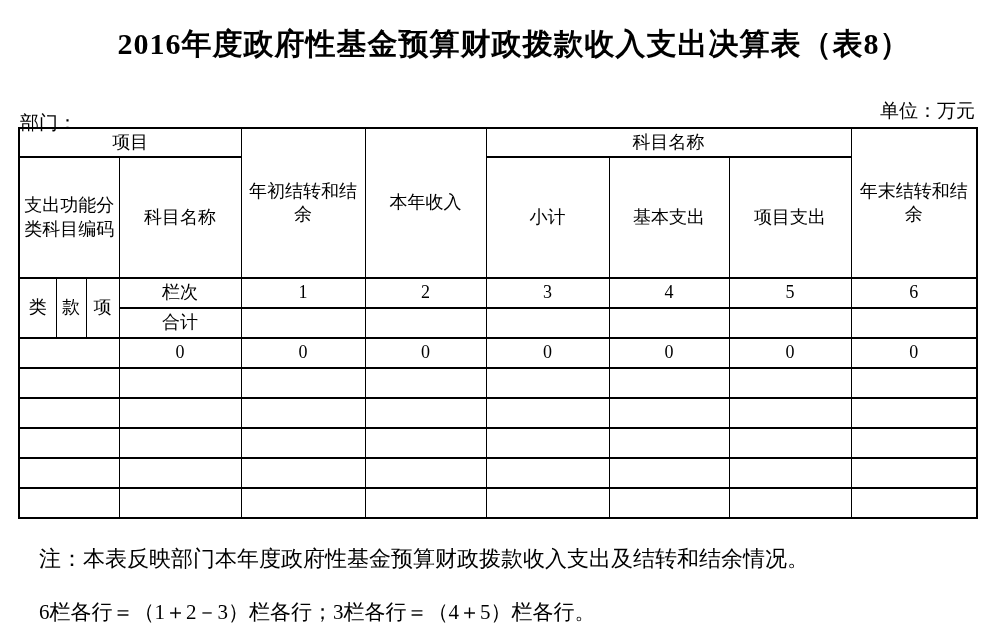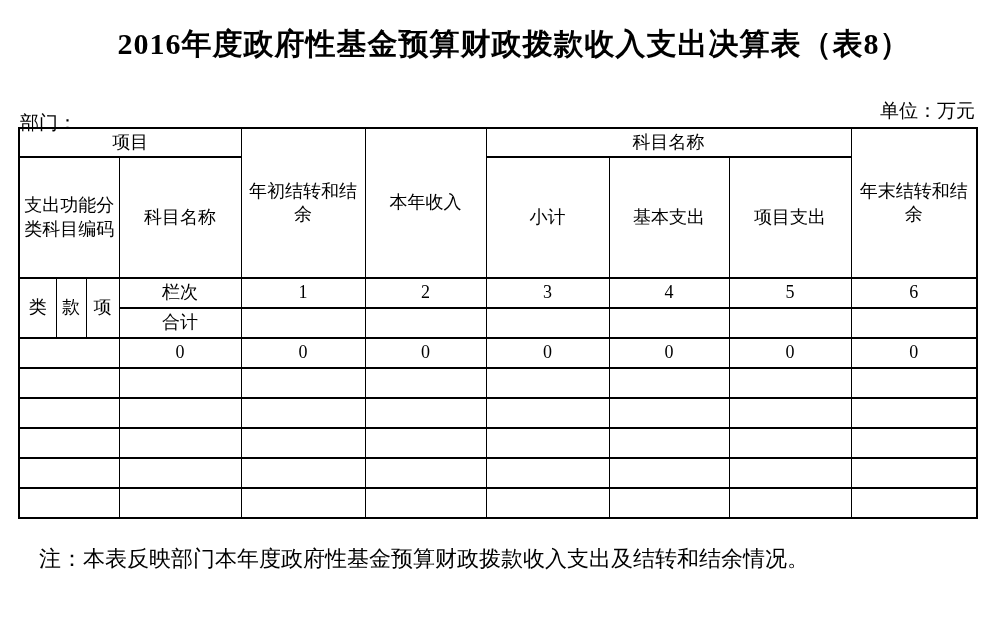--- a/index.html
+++ b/index.html
@@ -196,14 +196,15 @@
         <td class="num cell-right"></td>
         <td class="num cell-right"></td>
         <td class="num cell-right"></td>
         <td class="num cell-right"></td>
         <td class="num cell-left"></td>
       </tr>
     </tbody>
   </table>
 
   <div class="note note1">注：本表反映部门本年度政府性基金预算财政拨款收入支出及结转和结余情况。</div>
+  <div class="note note2">6栏各行＝（1＋2－3）栏各行；3栏各行＝（4＋5）栏各行。</div>
 
 </div>
 
 </body></html>

